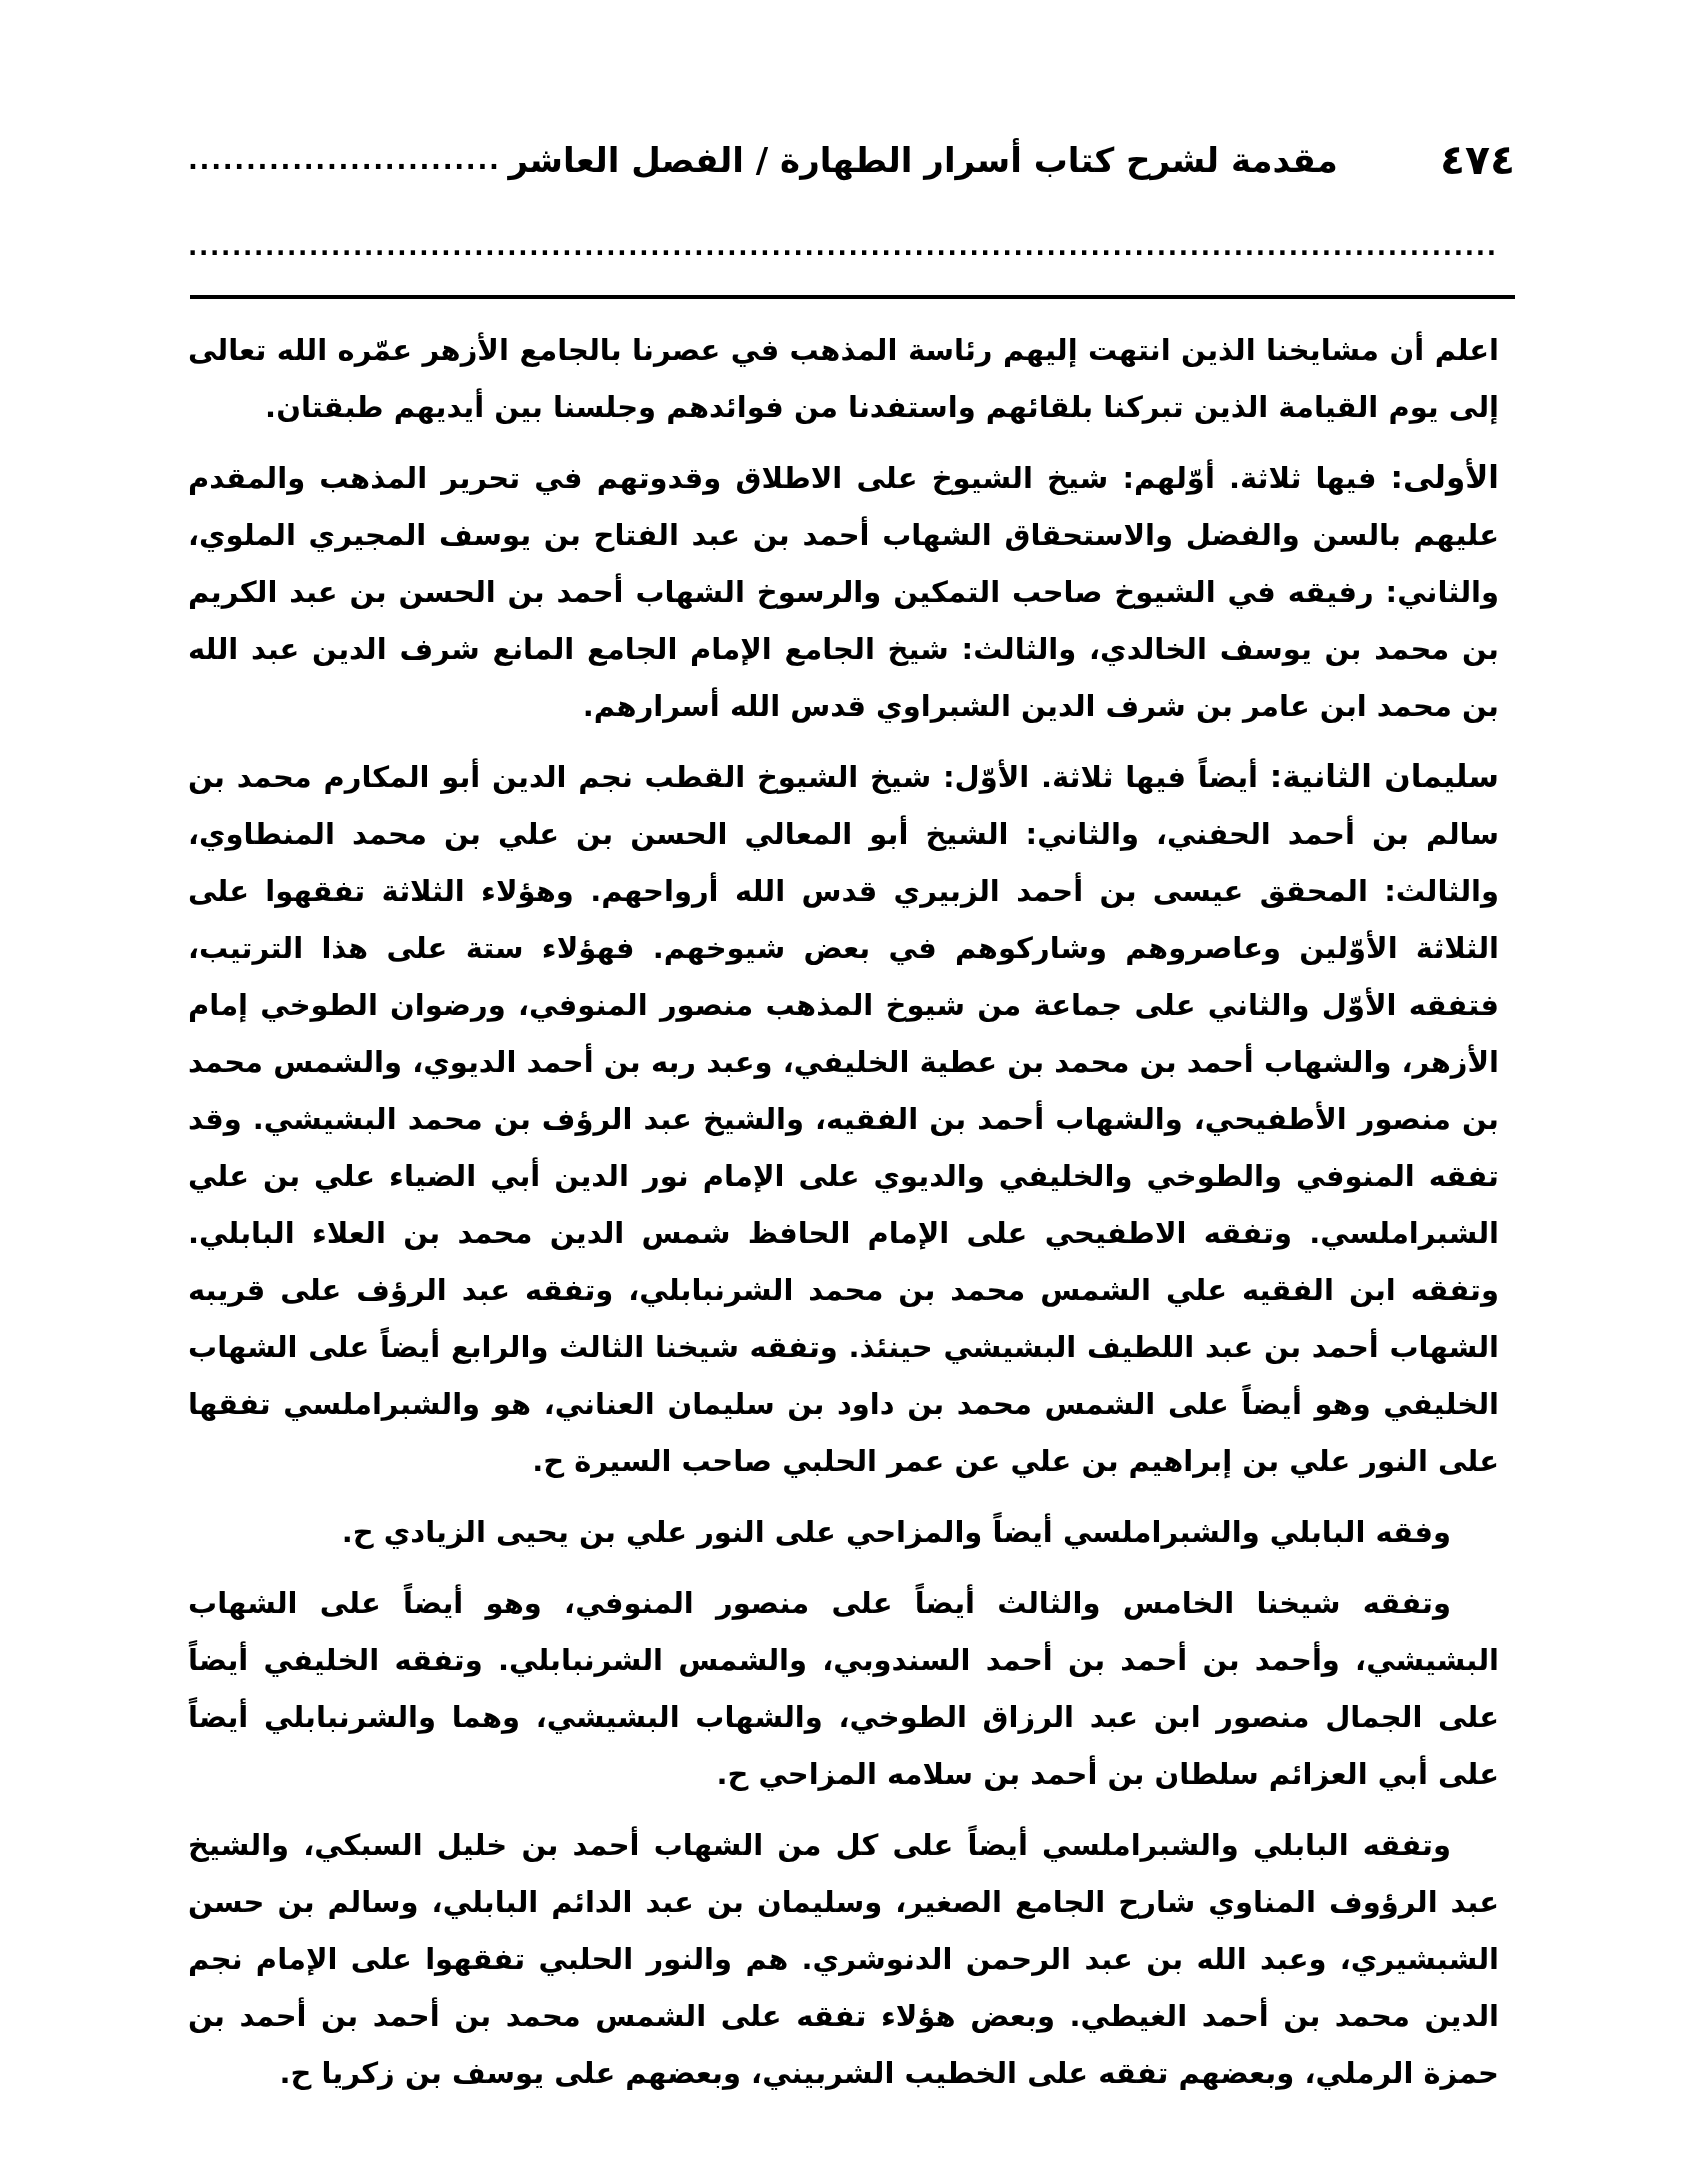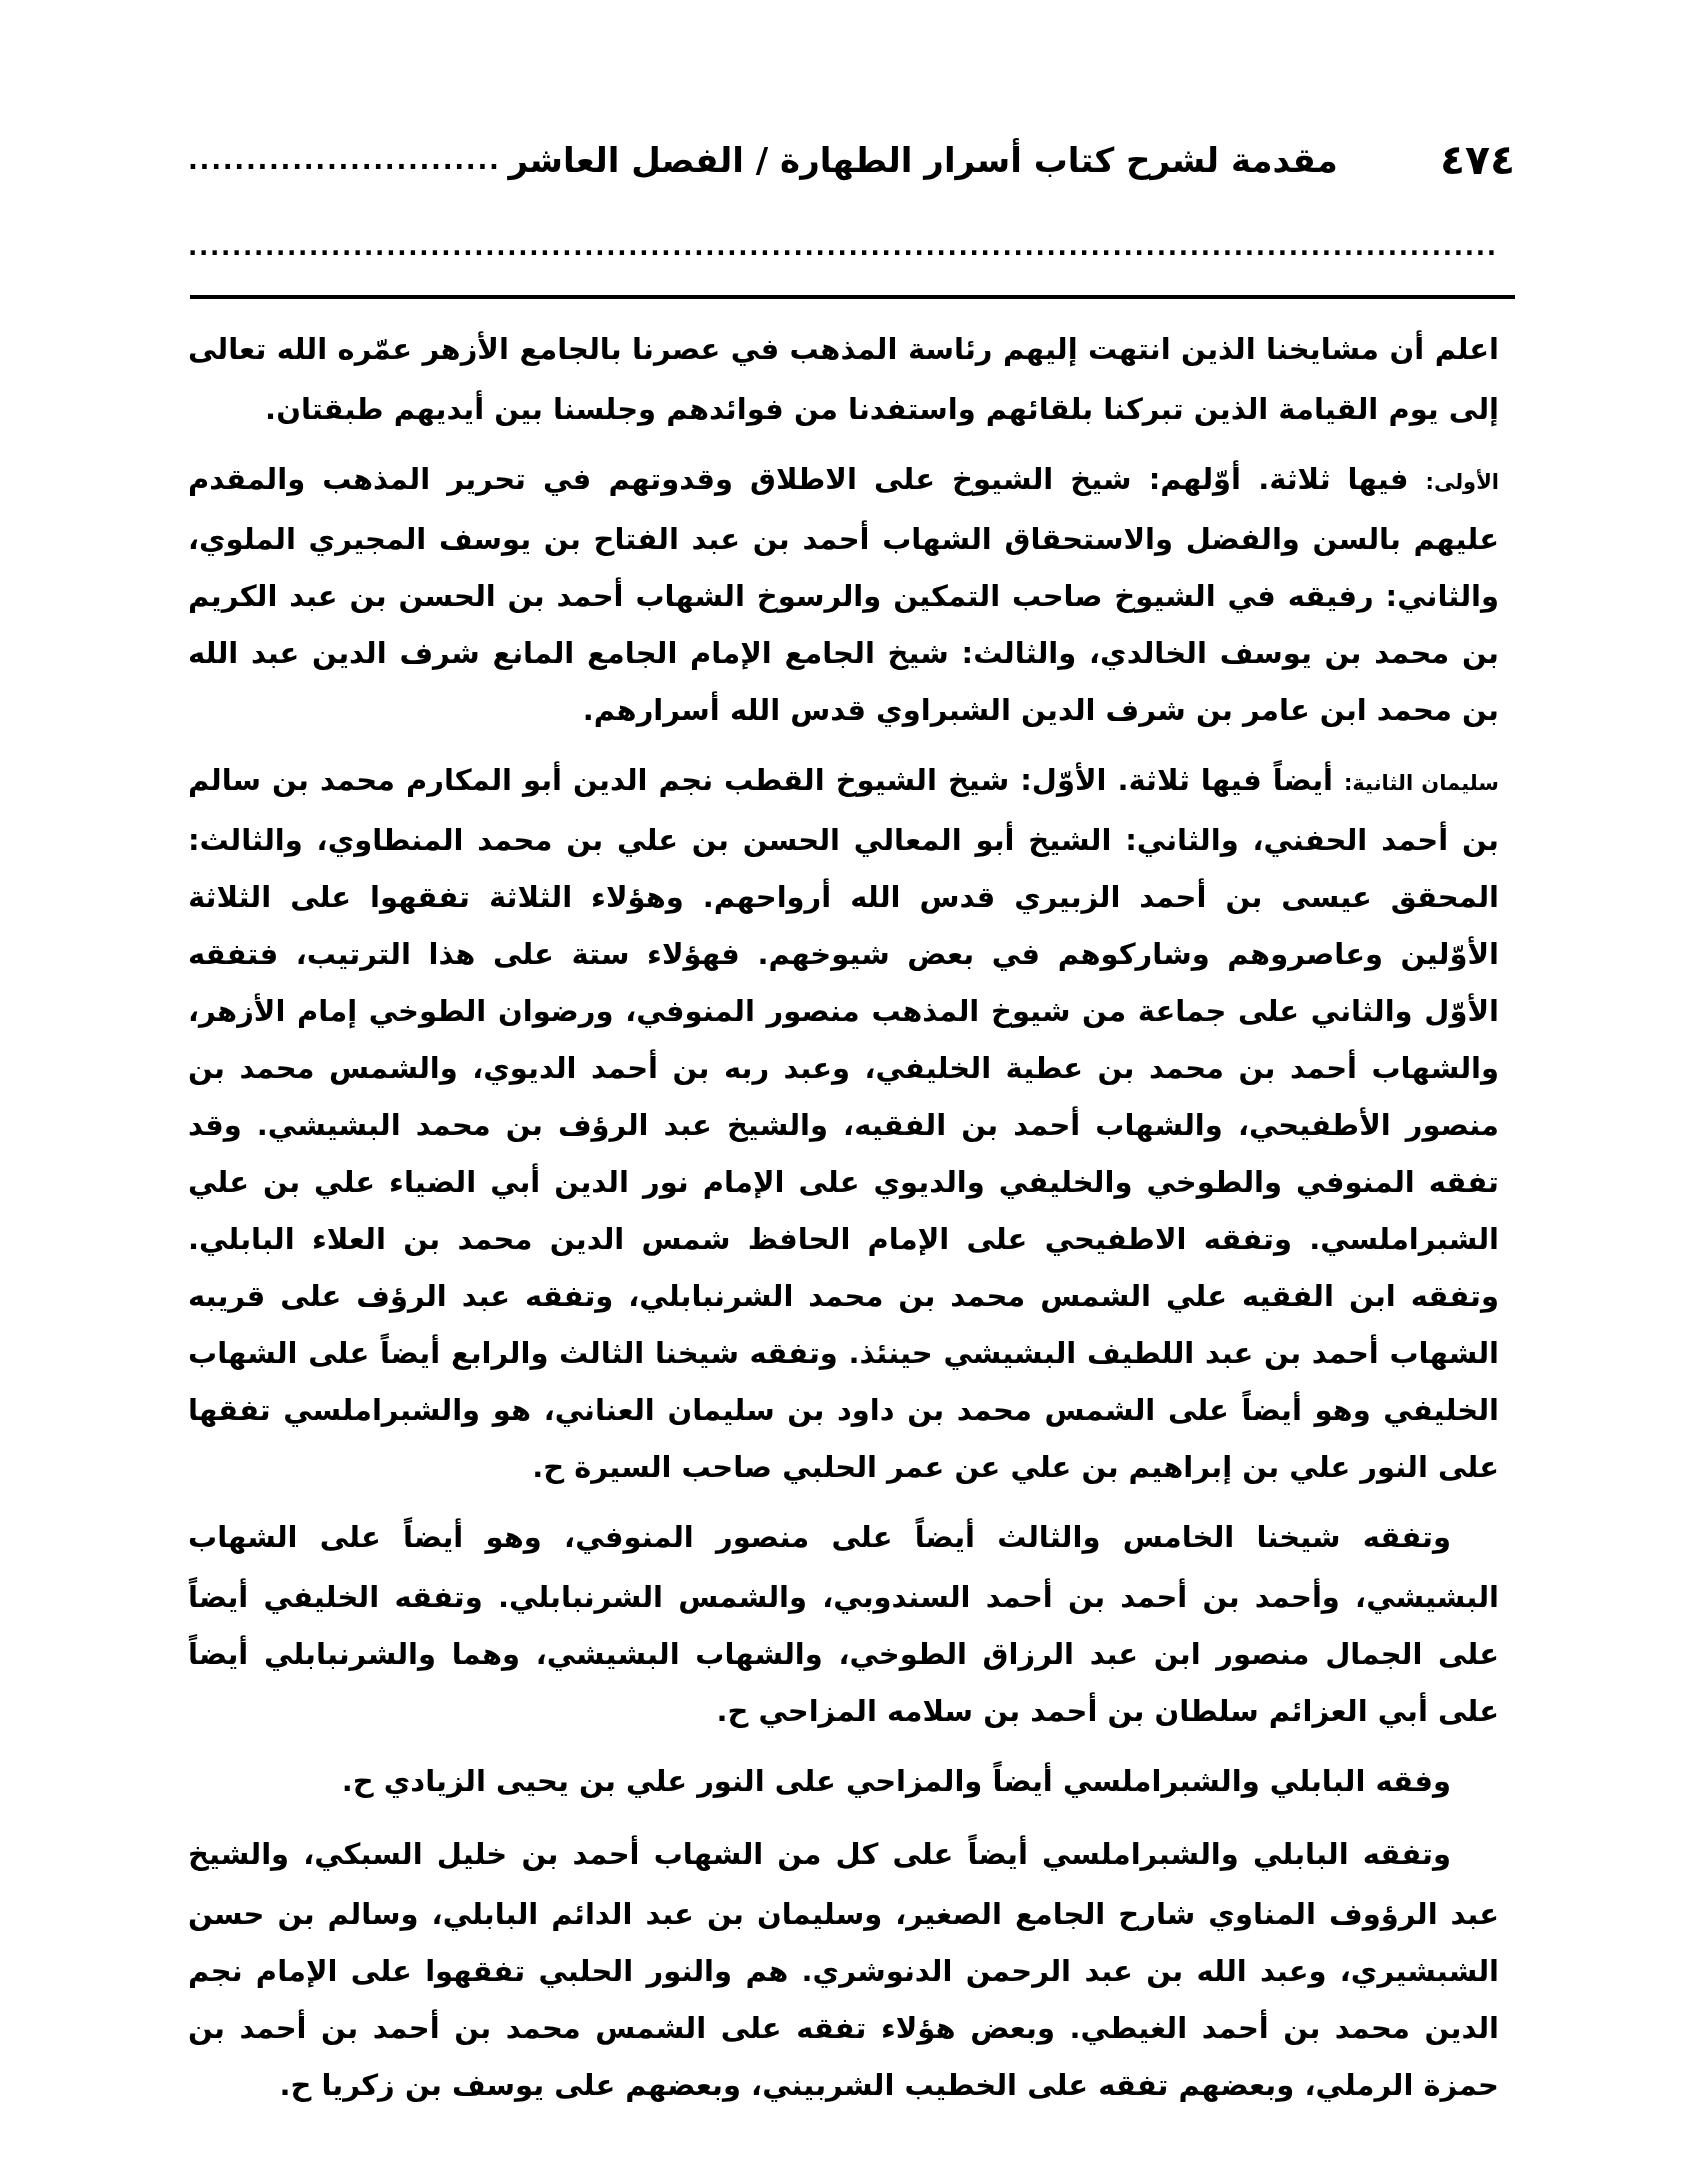--- a/index.html
+++ b/index.html
@@ -84,21 +84,21 @@
     }
     .para {
       margin: 0 16px 13px 0;
       text-indent: 0;
     }
     .para.indent {
       text-indent: 48px;
     }
     .para .lead {
       font-weight: bold;
-      font-size: 21px;
+      font-size: 31px;
     }
   </style>
 </head>
 <body>
 
 <div class="page">
 
   <div class="running-head">
     <span class="page-number">٤٧٤</span>
     <span class="title-group">
@@ -119,25 +119,25 @@
     <p class="para">
       <span class="lead">الأولى:</span>
       <span>فيها ثلاثة. أوّلهم: شيخ الشيوخ على الاطلاق وقدوتهم في تحرير المذهب والمقدم عليهم بالسن والفضل والاستحقاق الشهاب أحمد بن عبد الفتاح بن يوسف المجيري الملوي، والثاني: رفيقه في الشيوخ صاحب التمكين والرسوخ الشهاب أحمد بن الحسن بن عبد الكريم بن محمد بن يوسف الخالدي، والثالث: شيخ الجامع الإمام الجامع المانع شرف الدين عبد الله بن محمد ابن عامر بن شرف الدين الشبراوي قدس الله أسرارهم.</span>
     </p>
     <p class="para">
       <span class="lead">سليمان الثانية:</span>
       <span>أيضاً فيها ثلاثة. الأوّل: شيخ الشيوخ القطب نجم الدين أبو المكارم محمد بن سالم بن أحمد الحفني، والثاني: الشيخ أبو المعالي الحسن بن علي بن محمد المنطاوي، والثالث: المحقق عيسى بن أحمد الزبيري قدس الله أرواحهم. وهؤلاء الثلاثة تفقهوا على الثلاثة الأوّلين وعاصروهم وشاركوهم في بعض شيوخهم. فهؤلاء ستة على هذا الترتيب، فتفقه الأوّل والثاني على جماعة من شيوخ المذهب منصور المنوفي، ورضوان الطوخي إمام الأزهر، والشهاب أحمد بن محمد بن عطية الخليفي، وعبد ربه بن أحمد الديوي، والشمس محمد بن منصور الأطفيحي، والشهاب أحمد بن الفقيه، والشيخ عبد الرؤف بن محمد البشيشي. وقد تفقه المنوفي والطوخي والخليفي والديوي على الإمام نور الدين أبي الضياء علي بن علي الشبراملسي. وتفقه الاطفيحي على الإمام الحافظ شمس الدين محمد بن العلاء البابلي. وتفقه ابن الفقيه علي الشمس محمد بن محمد الشرنبابلي، وتفقه عبد الرؤف على قريبه الشهاب أحمد بن عبد اللطيف البشيشي حينئذ. وتفقه شيخنا الثالث والرابع أيضاً على الشهاب الخليفي وهو أيضاً على الشمس محمد بن داود بن سليمان العناني، هو والشبراملسي تفقها على النور علي بن إبراهيم بن علي عن عمر الحلبي صاحب السيرة ح.</span>
     </p>
     <p class="para indent">
       <span class="lead"></span>
-      <span>وتفقه شيخنا الخامس والثالث أيضاً على منصور المنوفي، وهو أيضاً على الشهاب البشيشي، وأحمد بن أحمد بن أحمد السندوبي، والشمس الشرنبابلي. وتفقه الخليفي أيضاً على الجمال منصور ابن عبد الرزاق الطوخي، والشهاب البشيشي، وهما والشرنبابلي أيضاً على أبي العزائم سلطان بن أحمد بن سلامه المزاحي ح.</span>
+      <span>وفقه البابلي والشبراملسي أيضاً والمزاحي على النور علي بن يحيى الزيادي ح.</span>
     </p>
     <p class="para indent">
       <span class="lead"></span>
-      <span>وفقه البابلي والشبراملسي أيضاً والمزاحي على النور علي بن يحيى الزيادي ح.</span>
+      <span>وتفقه شيخنا الخامس والثالث أيضاً على منصور المنوفي، وهو أيضاً على الشهاب البشيشي، وأحمد بن أحمد بن أحمد السندوبي، والشمس الشرنبابلي. وتفقه الخليفي أيضاً على الجمال منصور ابن عبد الرزاق الطوخي، والشهاب البشيشي، وهما والشرنبابلي أيضاً على أبي العزائم سلطان بن أحمد بن سلامه المزاحي ح.</span>
     </p>
     <p class="para indent">
       <span class="lead"></span>
       <span>وتفقه البابلي والشبراملسي أيضاً على كل من الشهاب أحمد بن خليل السبكي، والشيخ عبد الرؤوف المناوي شارح الجامع الصغير، وسليمان بن عبد الدائم البابلي، وسالم بن حسن الشبشيري، وعبد الله بن عبد الرحمن الدنوشري. هم والنور الحلبي تفقهوا على الإمام نجم الدين محمد بن أحمد الغيطي. وبعض هؤلاء تفقه على الشمس محمد بن أحمد بن أحمد بن حمزة الرملي، وبعضهم تفقه على الخطيب الشربيني، وبعضهم على يوسف بن زكريا ح.</span>
     </p>
   </div>
 
 </div>
 
 

